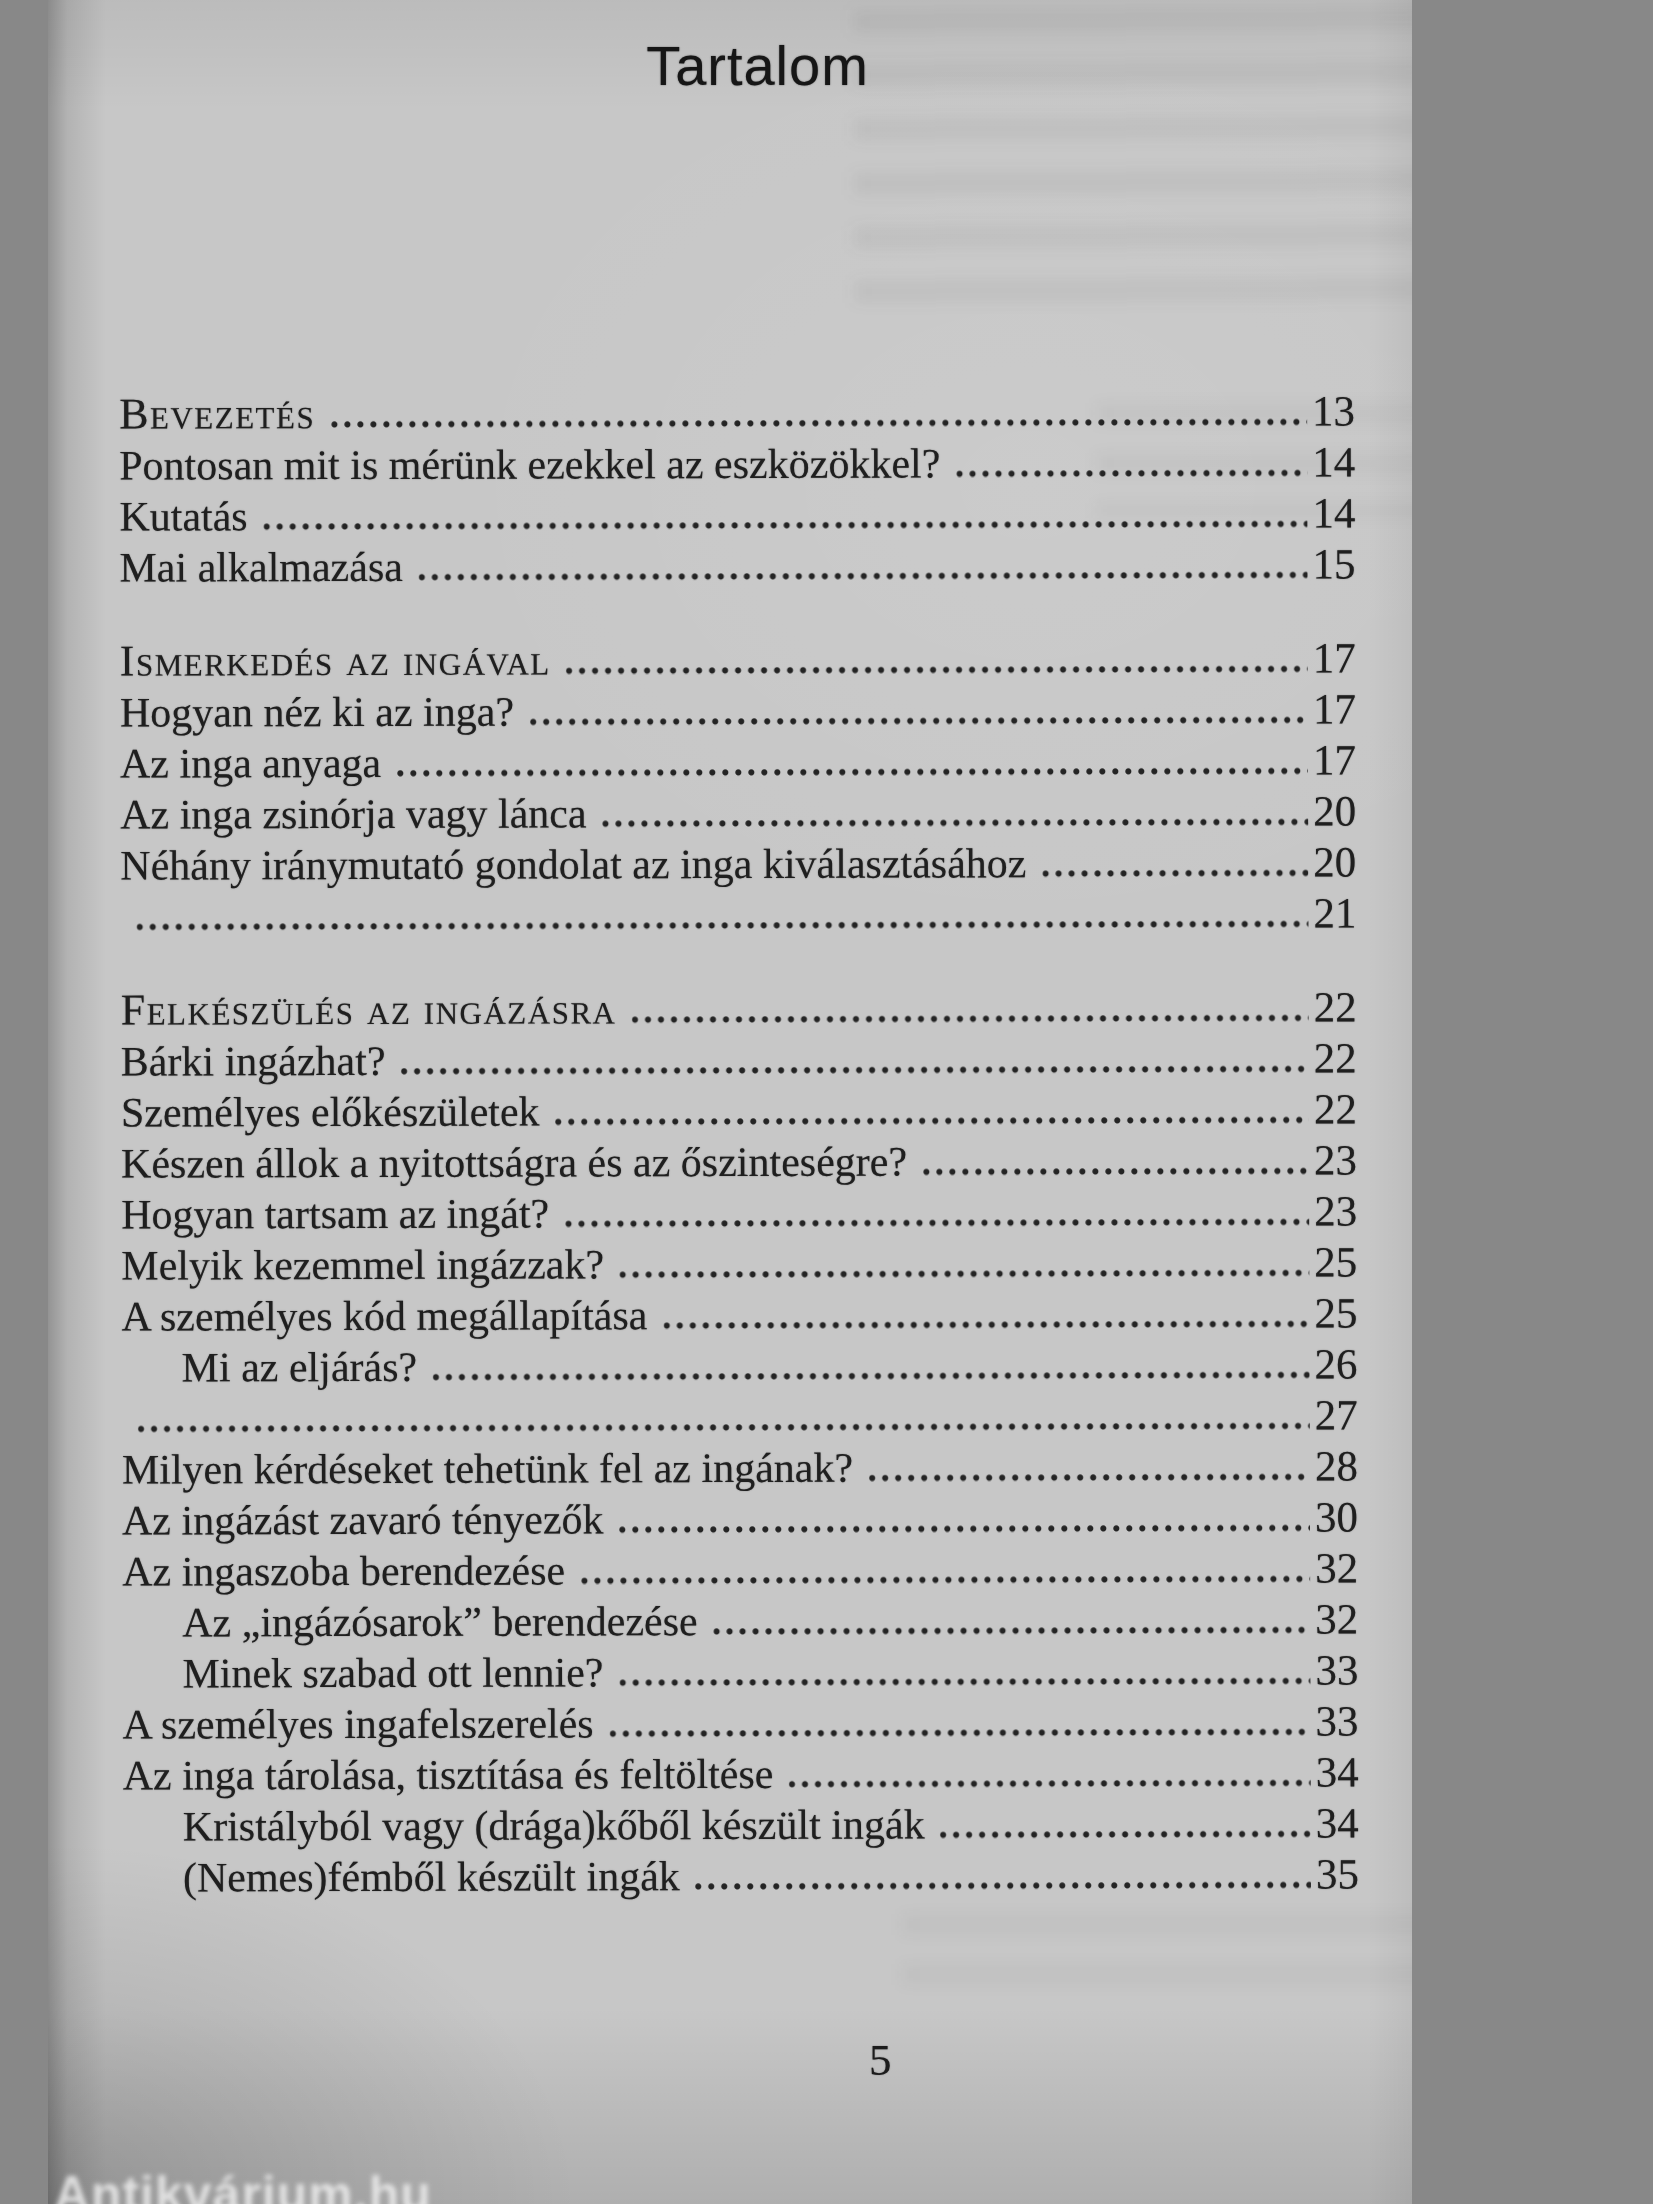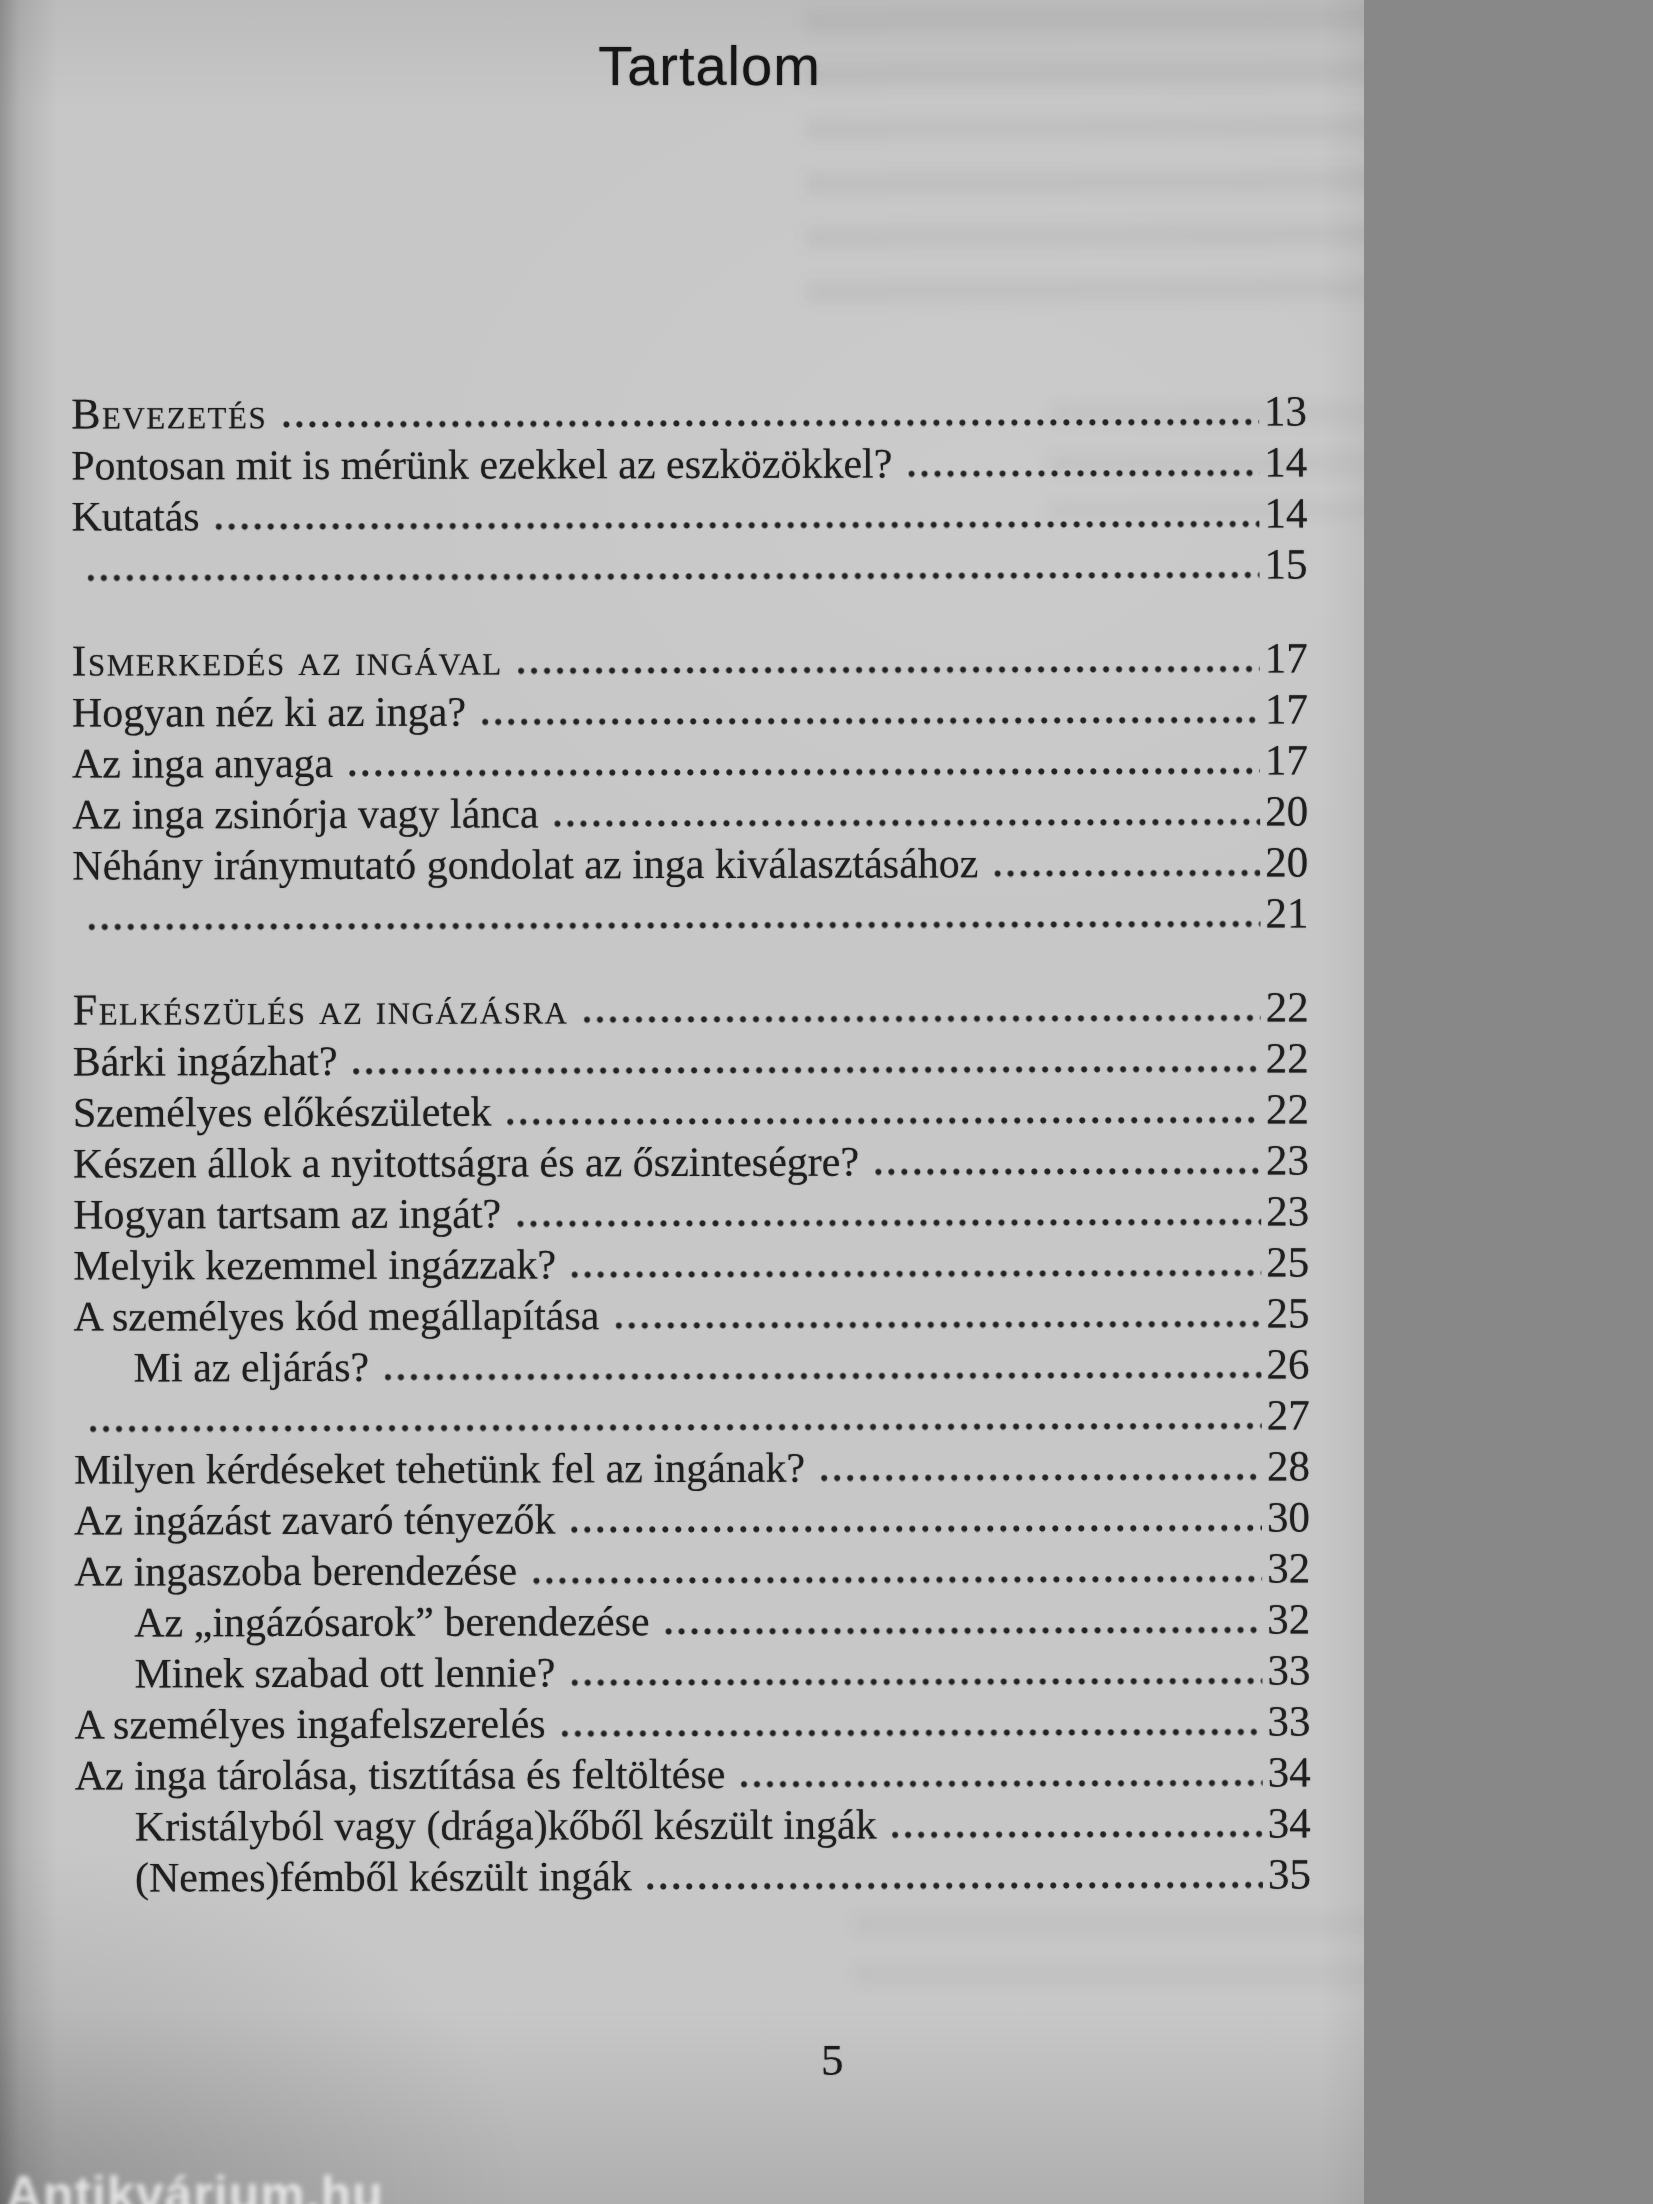--- a/index.html
+++ b/index.html
@@ -10,20 +10,21 @@
     font-family:"Liberation Serif", serif;
     color:#1f1f1f;
     background:
       radial-gradient(ellipse 873px 679px at 72% 22%, rgba(255,255,255,0.07), rgba(255,255,255,0) 70%),
       radial-gradient(ellipse 737px 505px at 0% 100%, rgba(0,0,0,0.17), rgba(0,0,0,0) 72%),
       linear-gradient(90deg, rgba(0,0,0,0.26) 0px, rgba(0,0,0,0.10) 19.4px, rgba(0,0,0,0) 58px),
       linear-gradient(270deg, rgba(0,0,0,0.05) 0px, rgba(0,0,0,0) 44px),
       linear-gradient(0deg, rgba(0,0,0,0.12) 0%, rgba(0,0,0,0) 9%),
       linear-gradient(180deg, rgba(0,0,0,0.06) 0%, rgba(0,0,0,0) 5%),
       #c7c7c7;
+    margin-left: 48px;
   }
   .title{
     position:absolute;
     left:73px;right:55px;top:33px;
     padding-left:37px;
     text-align:center;
     font-family:"Liberation Sans", sans-serif;
     font-size:56px;
     letter-spacing:1px;
     color:#161616;
@@ -121,20 +122,21 @@
           <span class="label">Pontosan mit is mérünk ezekkel az eszközökkel?</span>
           <span class="leader"></span>
           <span class="pagenum">14</span>
         </div>
         <div class="row">
           <span class="label">Kutatás</span>
           <span class="leader"></span>
           <span class="pagenum">14</span>
         </div>
         <div class="row">
+          <span class="label">Mai alkalmazása</span>
           <span class="leader"></span>
           <span class="pagenum">15</span>
         </div>
       </div>
       <div class="section">
         <div class="row sc">
           <span class="label">Ismerkedés az ingával</span>
           <span class="leader"></span>
           <span class="pagenum">17</span>
         </div>

